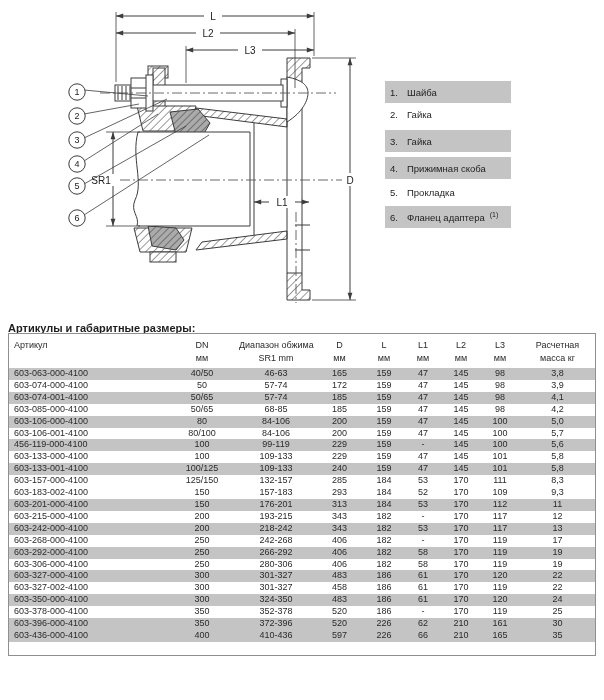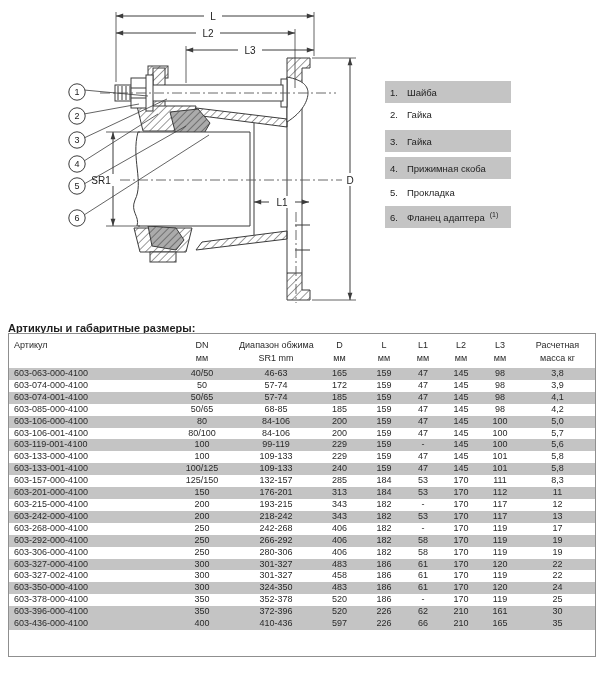--- a/index.html
+++ b/index.html
@@ -14,21 +14,21 @@
   .legend-item:not(.boxed){height:13px;}
   .legend-item .num{width:17px;padding-left:5px;flex:0 0 auto;}
   .legend-item sup{font-size:7px;margin-left:5px;position:relative;top:-3px;}
   .legend-item.li1{margin-bottom:5px;}
   .legend-item.li2{margin-bottom:9px;}
   .legend-item.li3{margin-bottom:5px;}
   .legend-item.li4{margin-bottom:7px;}
   .legend-item.li5{margin-bottom:7px;}
   
   .tbl-title{position:absolute;left:8px;top:322px;font-size:11px;font-weight:bold;color:#1e1e1e;}
-  .tbl-wrap{position:absolute;left:8px;top:333px;width:586px;border:1px solid #8f8f8f;padding-bottom:26px;background:#fff;}
+  .tbl-wrap{position:absolute;left:8px;top:333px;width:586px;border:1px solid #8f8f8f;padding-bottom:13px;background:#fff;}
   table{border-collapse:collapse;width:100%;table-layout:fixed;font-size:9px;color:#2a2a2a;}
   th,td{font-weight:normal;text-align:center;padding:0 2px;white-space:nowrap;overflow:hidden;}
   thead th{padding-top:5px;padding-bottom:3px;vertical-align:top;}
   thead th div{line-height:13px;height:13px;}
   tbody td{height:11.9px;line-height:11.9px;}
   th:first-child,td:first-child{text-align:left;padding-left:5px;}
   tr.shaded{background:var(--shade);margin-left:36px;}
 </style>
 </head>
 <body>
@@ -307,21 +307,21 @@
             <td>80/100</td>
             <td>84-106</td>
             <td>200</td>
             <td>159</td>
             <td>47</td>
             <td>145</td>
             <td>100</td>
             <td>5,7</td>
           </tr>
           <tr class="shaded">
-            <td>603-119-001-4100</td>
+            <td>456-119-000-4100</td>
             <td>100</td>
             <td>99-119</td>
             <td>229</td>
             <td>159</td>
             <td>-</td>
             <td>145</td>
             <td>100</td>
             <td>5,6</td>
           </tr>
           <tr>
@@ -349,20 +349,31 @@
           <tr>
             <td>603-157-000-4100</td>
             <td>125/150</td>
             <td>132-157</td>
             <td>285</td>
             <td>184</td>
             <td>53</td>
             <td>170</td>
             <td>111</td>
             <td>8,3</td>
+          </tr>
+          <tr>
+            <td>603-183-002-4100</td>
+            <td>150</td>
+            <td>157-183</td>
+            <td>293</td>
+            <td>184</td>
+            <td>52</td>
+            <td>170</td>
+            <td>109</td>
+            <td>9,3</td>
           </tr>
           <tr class="shaded">
             <td>603-201-000-4100</td>
             <td>150</td>
             <td>176-201</td>
             <td>313</td>
             <td>184</td>
             <td>53</td>
             <td>170</td>
             <td>112</td>

